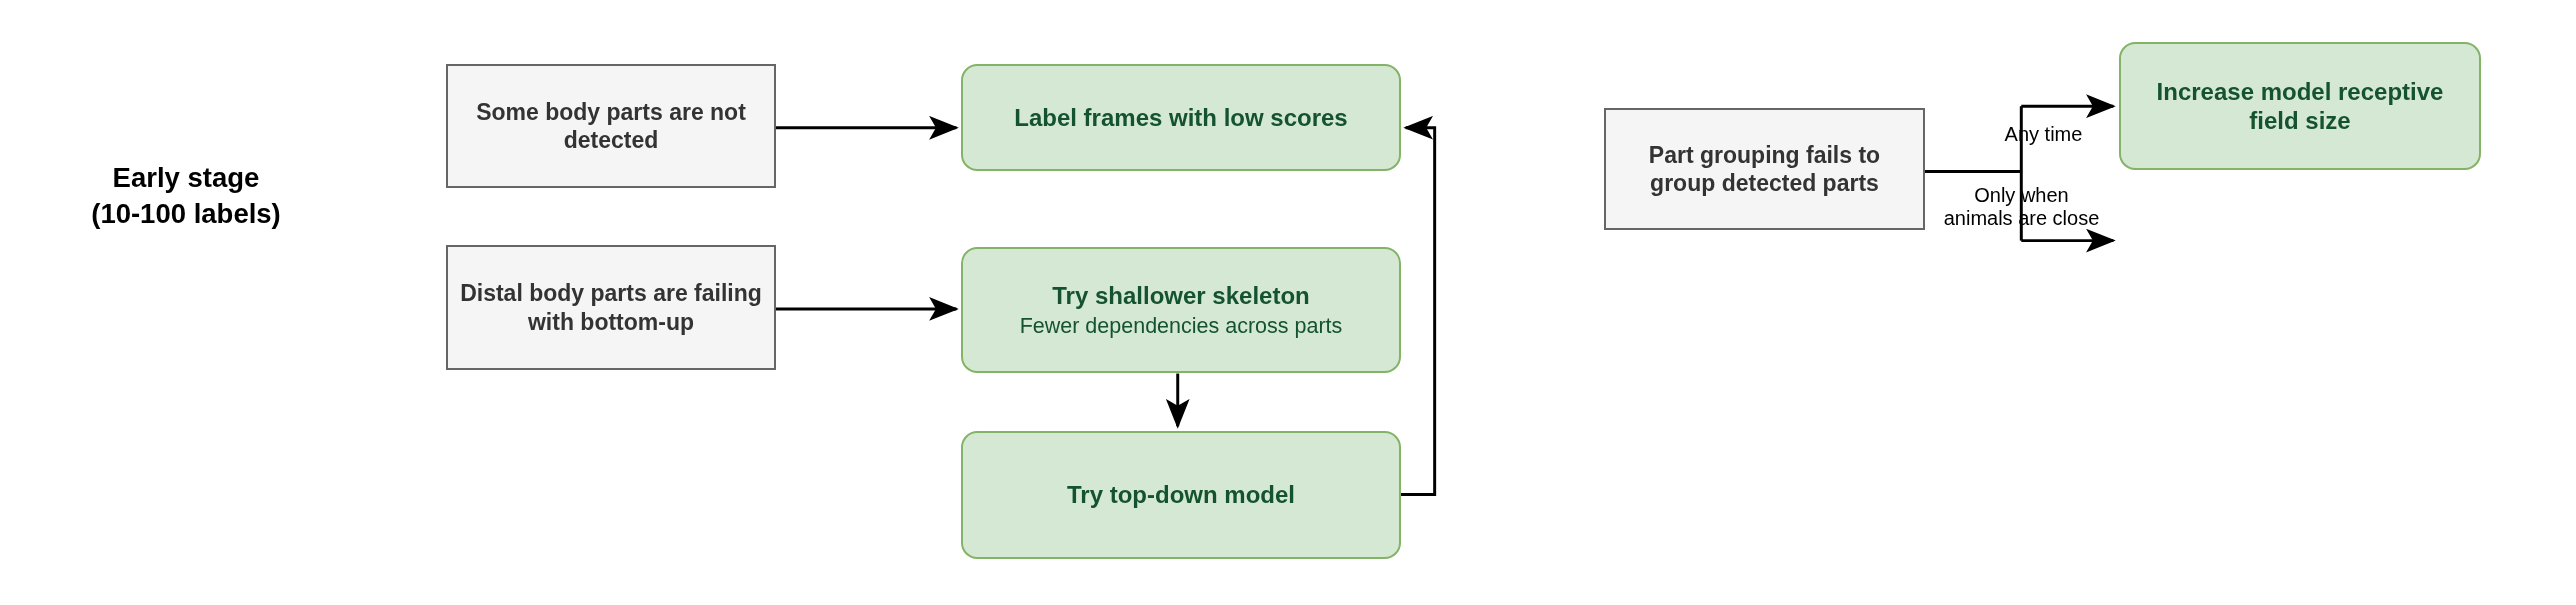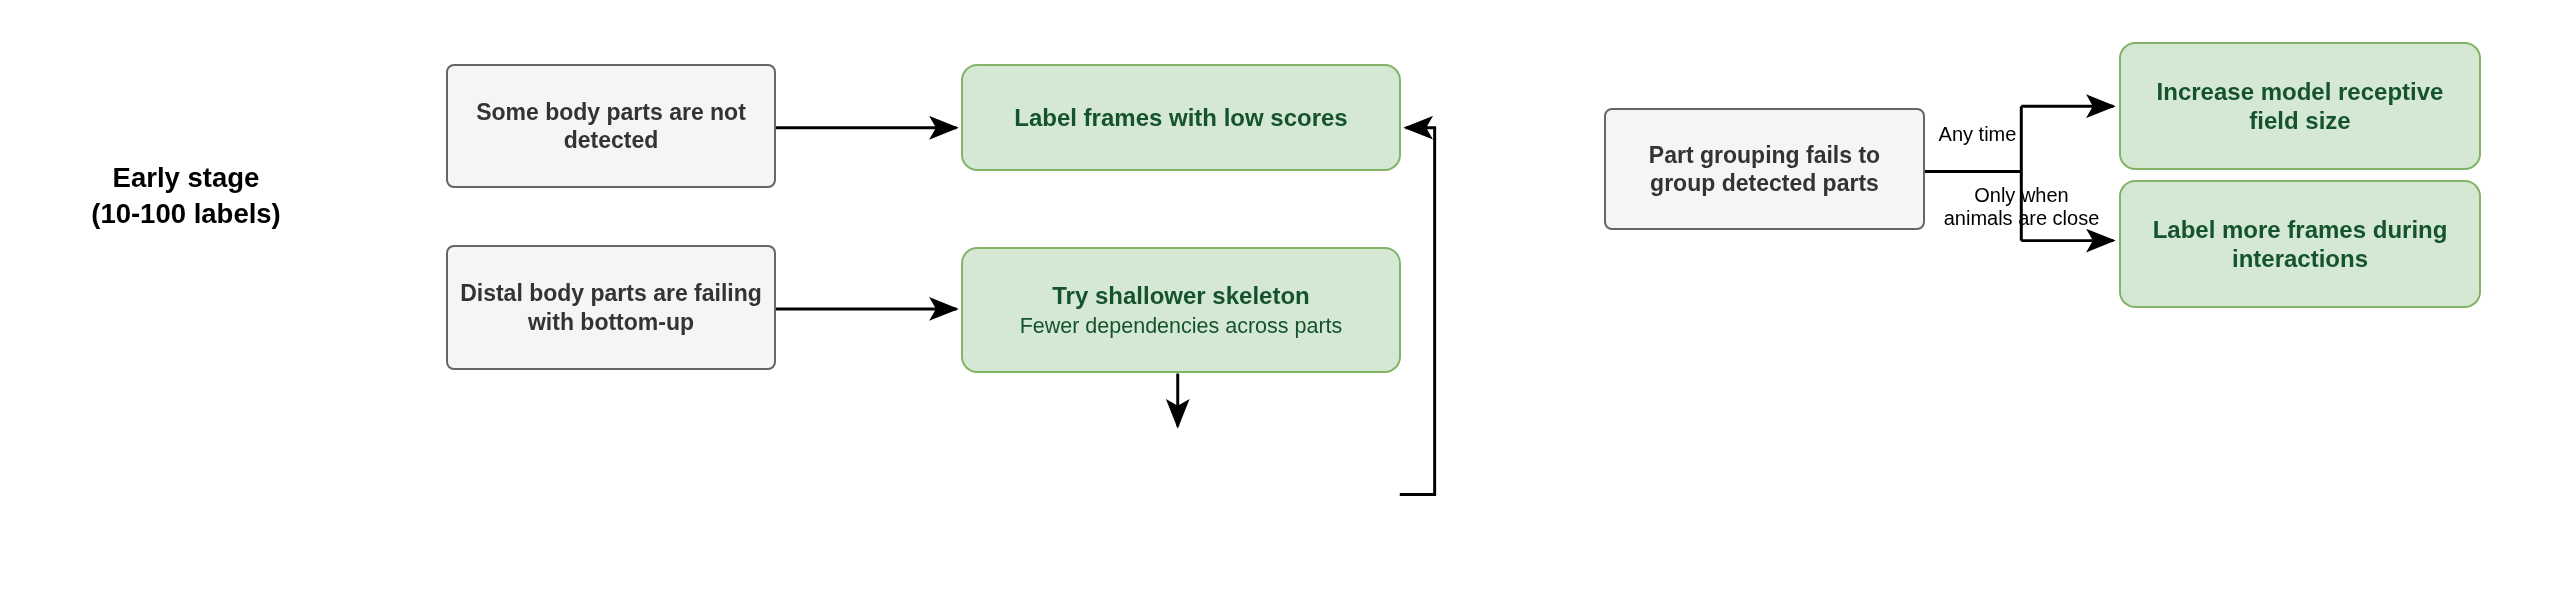--- a/index.html
+++ b/index.html
@@ -34,21 +34,21 @@
     display: flex;
     flex-direction: column;
     align-items: center;
     justify-content: center;
     text-align: center;
     line-height: 1.22;
   }
   .node-problem {
     background: #f5f5f5;
     border: 2.2px solid #666666;
-    border-radius: 8px;
+    border-radius: 0;
     color: #333333;
     font-weight: bold;
     font-size: 23px;
     padding: 4.5px 7.4px;
   }
   .node-action {
     background: #d5e8d4;
     border: 2.2px solid #82b366;
     border-radius: 16.3px;
     color: #14532d;
@@ -139,35 +139,35 @@
 
   <div class="node node-action" style="left:961px; top:64px; width:440px; height:107px;">
     <span class="node-title">Label frames with low scores</span>
   </div>
 
   <div class="node node-action" style="left:961px; top:247px; width:440px; height:126px;">
     <span class="node-title">Try shallower skeleton</span>
     <span class="node-subtitle">Fewer dependencies across parts</span>
   </div>
 
+  <div class="node node-action" style="left:961px; top:431px; width:440px; height:128px;">
+    <span class="node-title">Try top-down model</span>
+  </div>
 
   <div class="node node-problem" style="left:1604px; top:108px; width:321px; height:122px;">
     <span>Part grouping fails to group detected parts</span>
   </div>
 
-  <div class="edge-label" style="left:1892px; top:123px; width:171px;text-align:center;">
+  <div class="edge-label" style="left:1958px; top:123px; width:171px;text-align:center;">
     <div>Any time</div>
   </div>
   <div class="edge-label" style="left:1923px; top:184px; width:197px;">
     <div>Only when</div>
     <div>animals are close</div>
   </div>
 
   <div class="node node-action" style="left:2119px; top:42px; width:362px; height:128px;">
     <span class="node-title">Increase model receptive field size</span>
   </div>
 
-  <div class="node node-action" style="left:2119px; top:180px; width:362px; height:128px;">
-    <span class="node-title">Label more frames during interactions</span>
-  </div>
 
 </div>
 
 
 </body></html>

